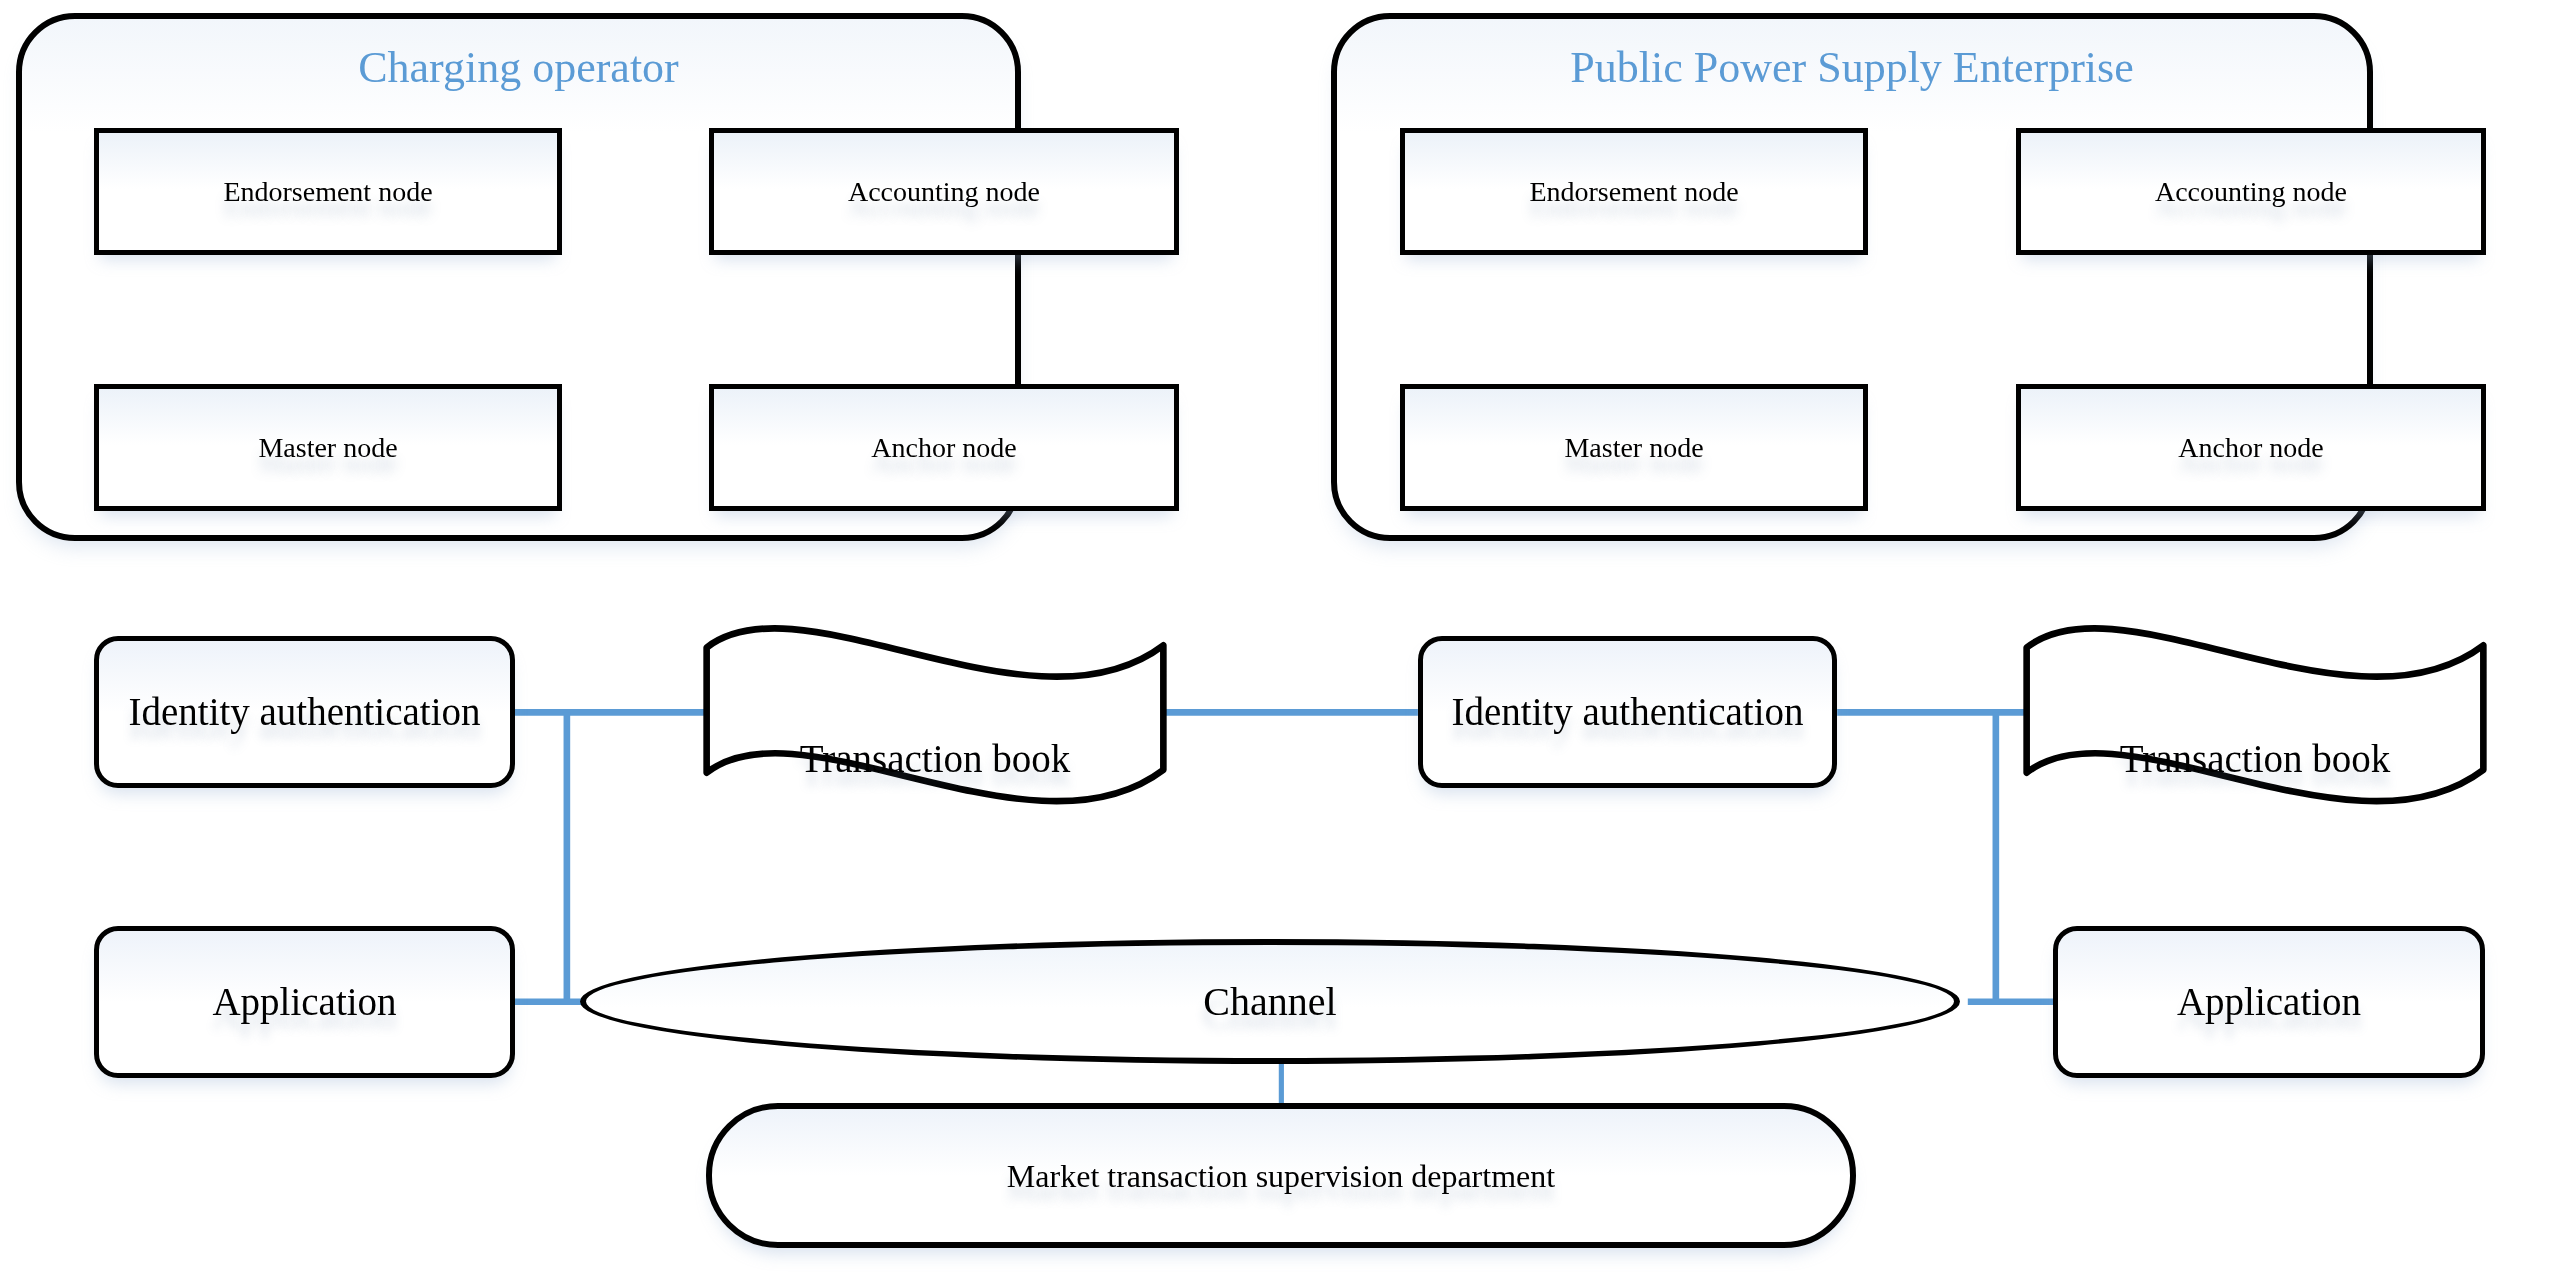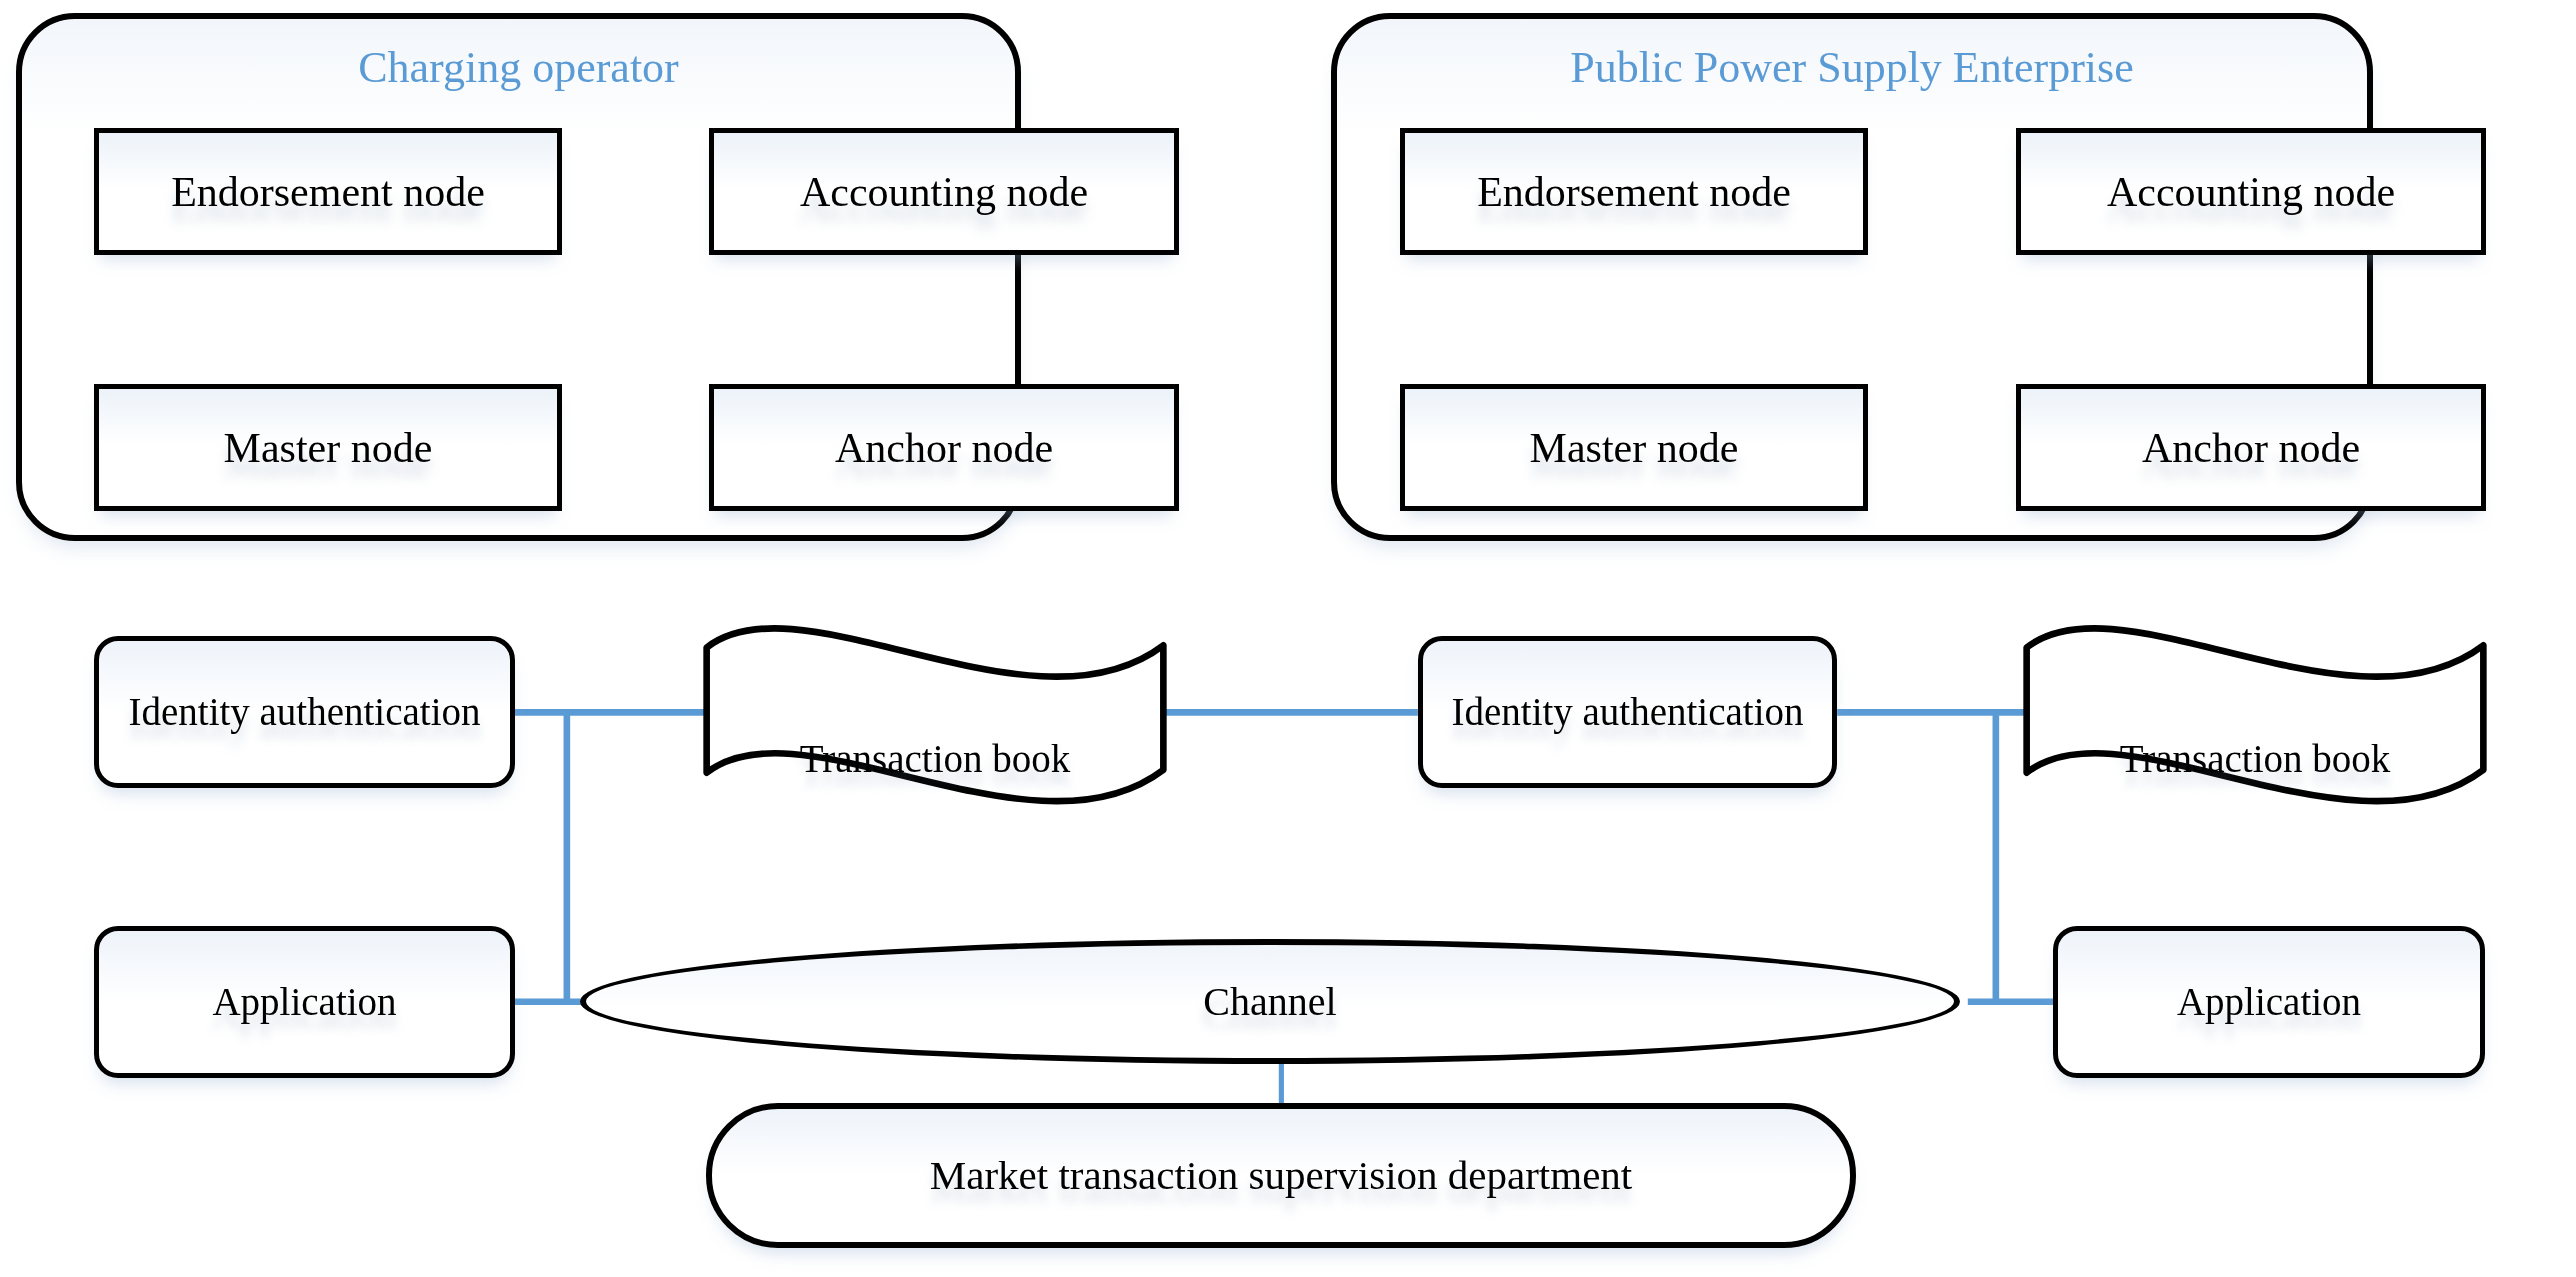--- a/index.html
+++ b/index.html
@@ -26,21 +26,21 @@
     color:#5b9bd5;
   }
   
   .node-box{
     border:5.9px solid #000;
     background:linear-gradient(180deg,#ecf2f9 0%,#ffffff 48%);
     display:flex;align-items:center;justify-content:center;
     box-shadow:0 11.8px 14.8px -5.9px rgba(150,175,210,.35);
   }
   .node-box .lbl{
-    font-size:42px;line-height:1;
+    font-size:28px;line-height:1;
     text-shadow:0 14.8px 10.3px rgba(110,135,170,.30);
     white-space:nowrap;
   }
   
   .round-box{
     border:5.9px solid #000;
     border-radius:24px;
     background:linear-gradient(180deg,#eef3fa 0%,#ffffff 50%);
     display:flex;align-items:center;justify-content:center;
     text-align:center;
@@ -48,21 +48,21 @@
   }
   .round-box .lbl{
     font-size:39px;line-height:1.25;
     text-shadow:0 13.3px 9.6px rgba(110,135,170,.28);
     padding:0 22px;
   }
   .dept{
     border-width:6.6px;
     border-radius:72px;
   }
-  .dept .lbl{font-size:41px;white-space:nowrap;}
+  .dept .lbl{font-size:32px;white-space:nowrap;}
   
   .ellipse{
     border:6.6px solid #000;
     border-radius:50%;
     background:linear-gradient(180deg,#f0f5fb 0%,#ffffff 55%);
     display:flex;align-items:center;justify-content:center;
   }
   .ellipse .lbl{
     font-size:40px;
     text-shadow:0 13.3px 9.6px rgba(110,135,170,.28);

